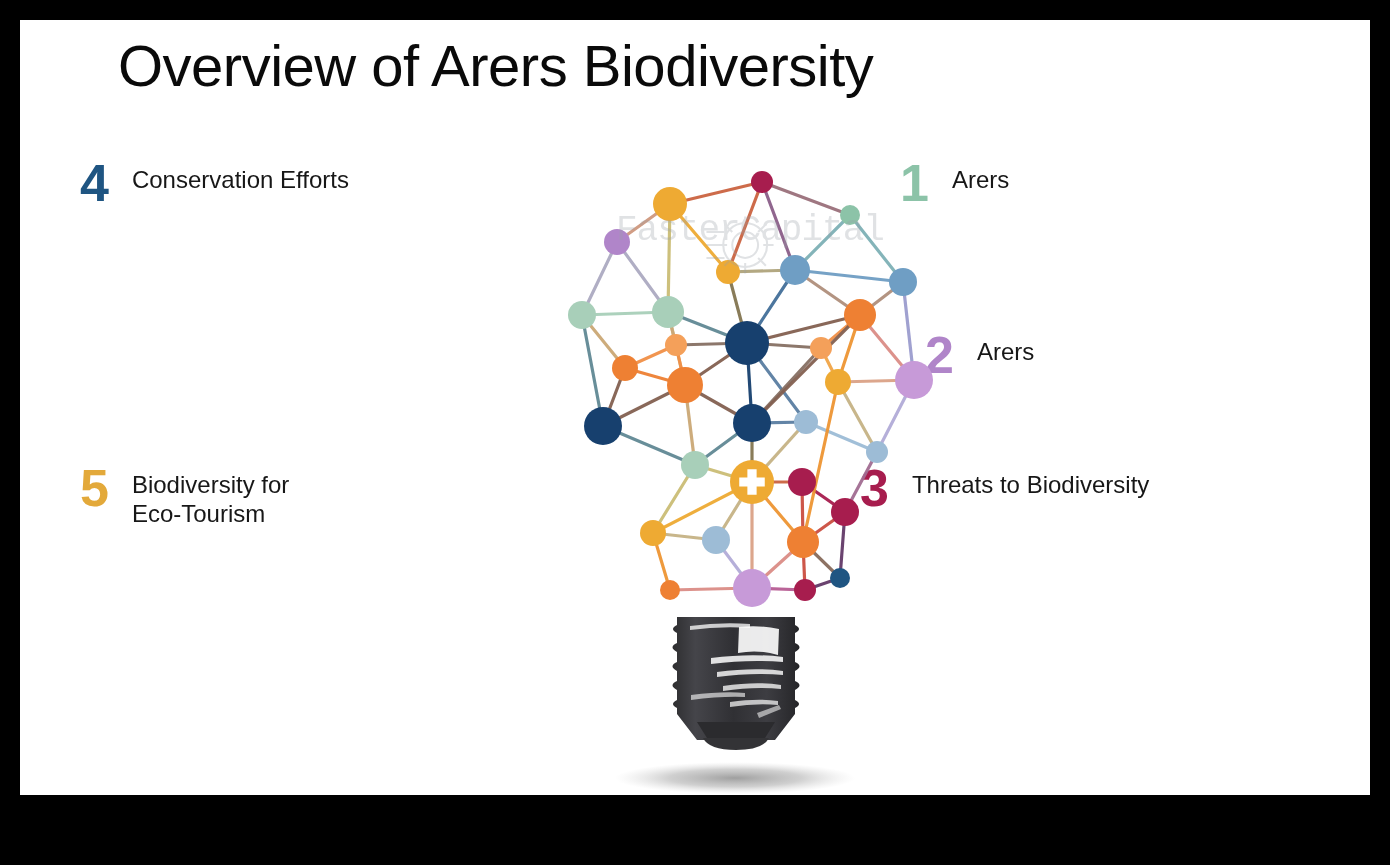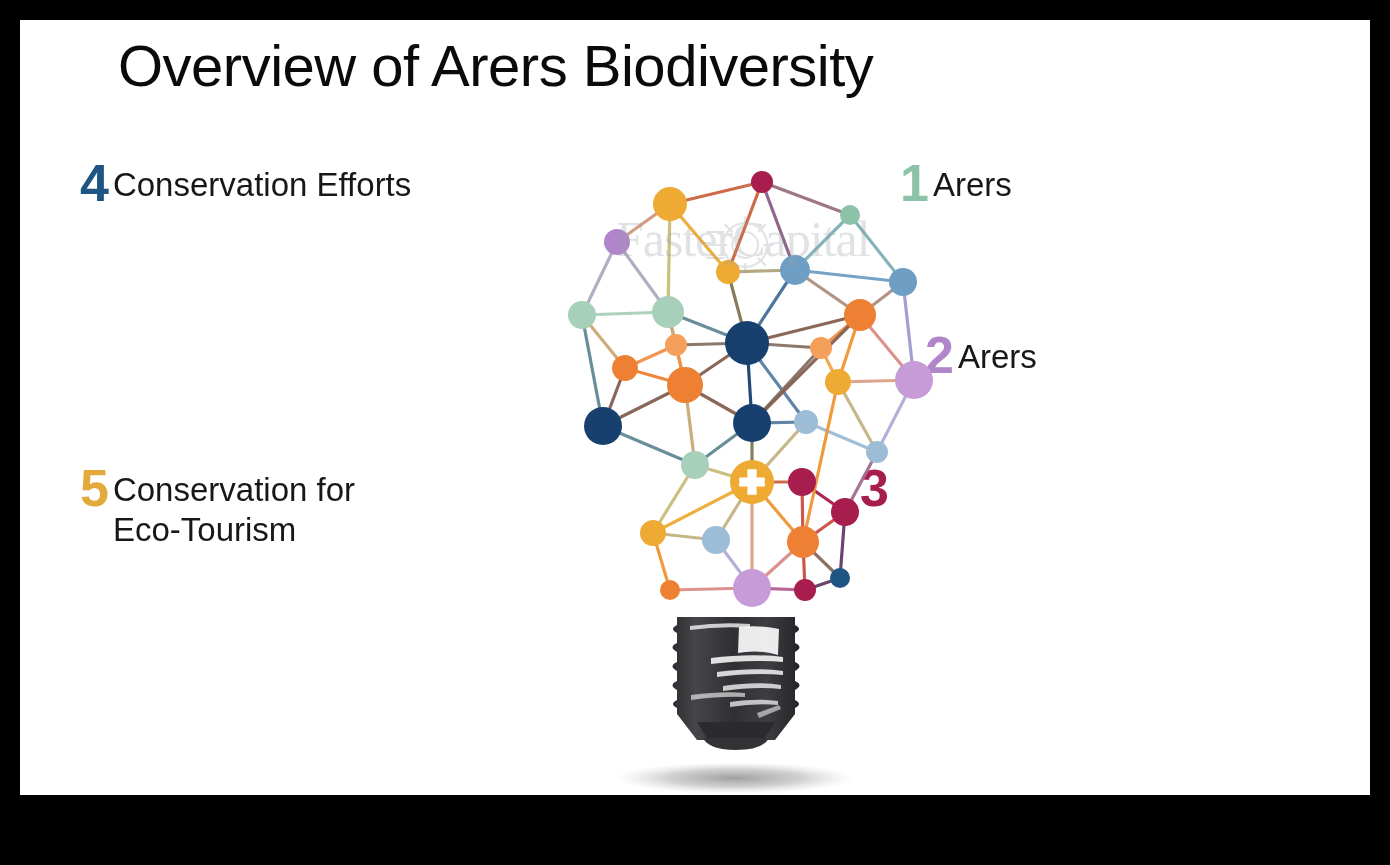--- a/index.html
+++ b/index.html
@@ -24,78 +24,80 @@
     font-family:"Liberation Sans","DejaVu Sans",sans-serif;
   }
   
   .callout{position:absolute;display:flex;align-items:flex-start;}
   .callout .num{
     font-size:52px;font-weight:700;line-height:0.92;
     margin-right:4px;flex:none;
     font-family:"Liberation Sans","DejaVu Sans",sans-serif;
   }
   .callout .lbl{
-    font-size:33px;line-height:1.22;color:#171717;font-weight:400;
+    font-size:24px;line-height:1.22;color:#171717;font-weight:400;
     padding-top:5px;white-space:pre-line;
     font-family:"Liberation Sans","DejaVu Sans",sans-serif;
+    margin-left:19px;
   }
   #callout-4{left:60px;top:140px;}
   #callout-5{left:60px;top:445px;}
   #callout-1{left:880px;top:140px;}
   #callout-2{left:905px;top:312px;}
   #callout-3{left:840px;top:445px;}
 
   
   #bulb-graphic{
     position:absolute;left:505px;top:110px;width:420px;height:665px;
   }
   #bulb-graphic svg{display:block;width:100%;height:100%;}
   
   #watermark{
     position:absolute;left:35px;top:78px;width:360px;height:62px;
     pointer-events:none;opacity:.30;
   }
   #watermark .wm-text{
     position:absolute;left:56px;top:2px;
-    font-size:50px;color:#9aa0a8;letter-spacing:-1px;
-    font-family:Liberation Serif, serif;font-weight:400;
+    font-size:36px;color:#9aa0a8;letter-spacing:-1px;
+    font-family:Liberation Mono, monospace;font-weight:400;
   }
   #watermark .wm-gear{position:absolute;left:0;top:6px;}
 </style>
 </head>
 <body>
 
 <div id="slide-frame">
   <div id="slide-canvas">
 
     <div id="page-title">Overview of Arers Biodiversity</div>
 
     <div class="callout" id="callout-4">
       <span class="num" style="color:#1f5582">4</span>
       <span class="lbl">Conservation Efforts</span>
     </div>
 
     <div class="callout" id="callout-5">
       <span class="num" style="color:#e3a93a">5</span>
-      <span class="lbl">Conservation for
+      <span class="lbl">Biodiversity for
 Eco-Tourism</span>
     </div>
 
     <div class="callout" id="callout-1">
       <span class="num" style="color:#8cc3a8">1</span>
       <span class="lbl">Arers</span>
     </div>
 
     <div class="callout" id="callout-2">
       <span class="num" style="color:#b085c9">2</span>
       <span class="lbl">Arers</span>
     </div>
 
     <div class="callout" id="callout-3">
       <span class="num" style="color:#a71d4e">3</span>
+      <span class="lbl">Threats to Biodiversity</span>
     </div>
 
     <div id="bulb-graphic">
 
       <div id="watermark">
         <svg class="wm-gear" width="52" height="48" viewBox="0 0 52 48">
           <g fill="none" stroke="#9aa0a8" stroke-width="1.6">
             <circle cx="30" cy="24" r="17"></circle>
             <circle cx="30" cy="24" r="10"></circle>
             <path d="M30 2 v8 M30 38 v8 M8 24 h8 M44 24 h8

